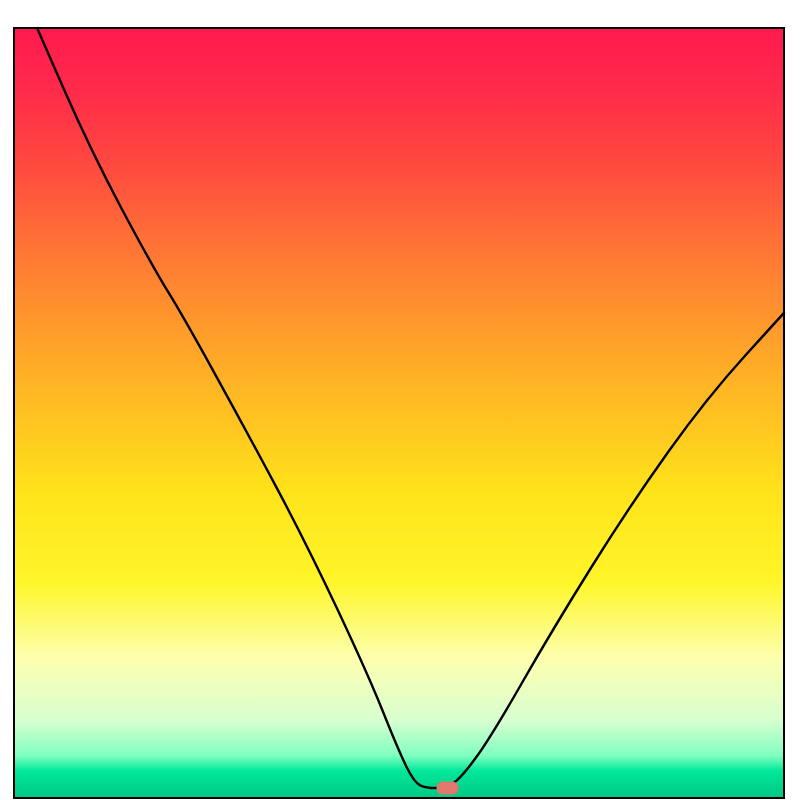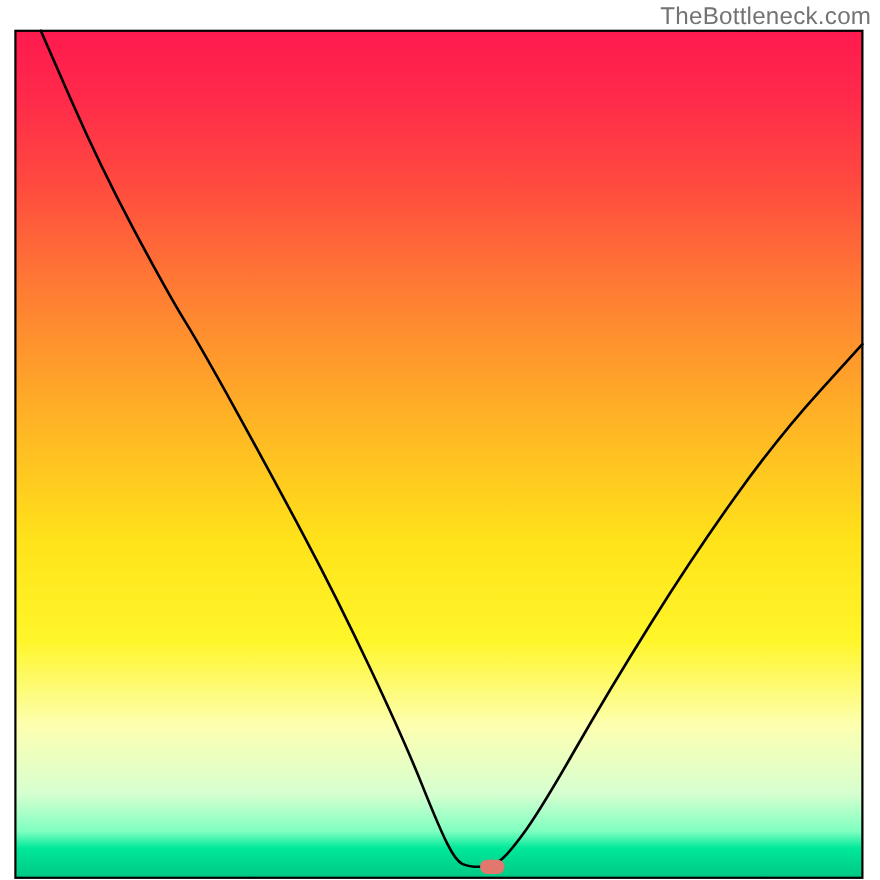--- a/index.html
+++ b/index.html
@@ -28,21 +28,20 @@
   svg.plot {
     position: absolute;
     left: 0;
     top: 0;
   }
 </style>
 </head>
 <body>
 
 <div class="container">
-  <div class="watermark">TheBottleneck.com</div>
 
   <svg class="plot" width="800" height="800" viewBox="0 0 800 800">
     <defs>
       <linearGradient id="bg-grad" x1="0" y1="0" x2="0" y2="1">
       <stop offset="0%" stop-color="#ff1a4f"></stop>
           <stop offset="8%" stop-color="#ff2a4a"></stop>
           <stop offset="18%" stop-color="#ff4a3f"></stop>
           <stop offset="30%" stop-color="#ff7a34"></stop>
           <stop offset="45%" stop-color="#ffb026"></stop>
           <stop offset="60%" stop-color="#ffe21a"></stop>

